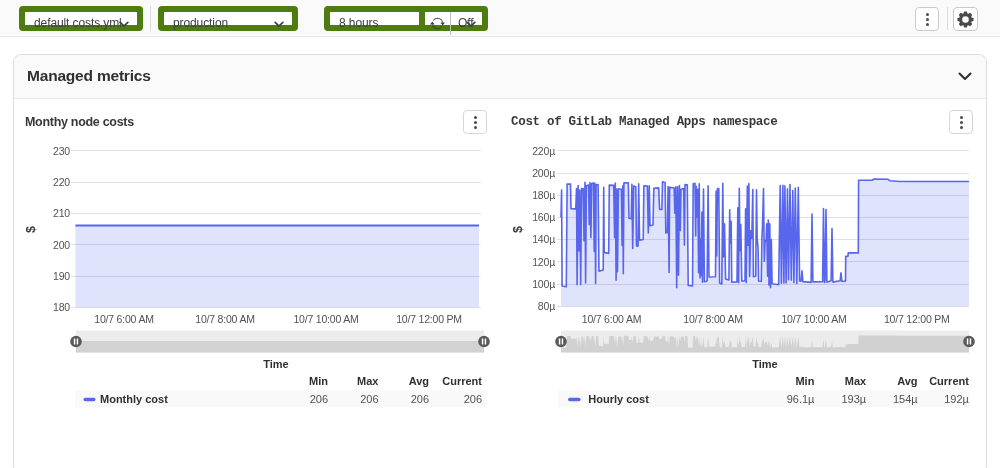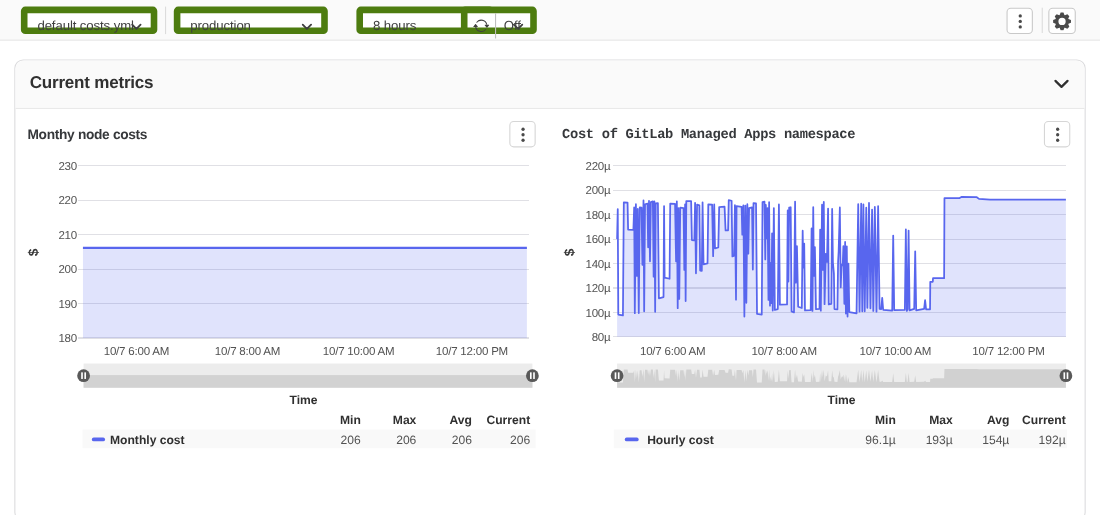--- a/index.html
+++ b/index.html
@@ -56,21 +56,21 @@
   <div class="vsep" style="left:947px; top:7px; height:23px;"></div>
   <div class="btn24" style="left:953px; top:7px; width:25px;">
     <svg style="position:absolute; left:3px; top:3px;" width="17" height="17" viewBox="-8.5 -8.5 17 17">
       <path d="M-2.17,-5.81 L-1.28,-8.10 L1.28,-8.10 L2.17,-5.81 L2.58,-5.64 L4.82,-6.63 L6.63,-4.82 L5.64,-2.58 L5.81,-2.17 L8.10,-1.28 L8.10,1.28 L5.81,2.17 L5.64,2.58 L6.63,4.82 L4.82,6.63 L2.58,5.64 L2.17,5.81 L1.28,8.10 L-1.28,8.10 L-2.17,5.81 L-2.58,5.64 L-4.82,6.63 L-6.63,4.82 L-5.64,2.58 L-5.81,2.17 L-8.10,1.28 L-8.10,-1.28 L-5.81,-2.17 L-5.64,-2.58 L-6.63,-4.82 L-4.82,-6.63 L-2.58,-5.64 Z M3.30,0 A3.30,3.30 0 1 0 -3.30,0 A3.30,3.30 0 1 0 3.30,0 Z" fill="#4a4a4a" fill-rule="evenodd"></path>
     </svg>
   </div>
 </div>
 
 <div class="card">
   <div class="card-hdr">
-    <h2>Current metrics</h2>
+    <h2>Managed metrics</h2>
     <svg style="position:absolute; right:14px; top:17px;" width="14" height="9" viewBox="0 0 14 9">
         <path d="M1.5 1.5 L7 7 L12.5 1.5" fill="none" stroke="#303030" stroke-width="2" stroke-linecap="round" stroke-linejoin="round"></path>
       </svg>
   </div>
 </div>
 
 <div class="ptitle" style="left:25px; top:115px;text-align:right;">Monthy node costs</div>
 <div class="btn24 dots" style="left:463px; top:110px; border-color:#d6d6d6;">
   <span style="top:5px;"></span>
     <span style="top:10px;"></span>

